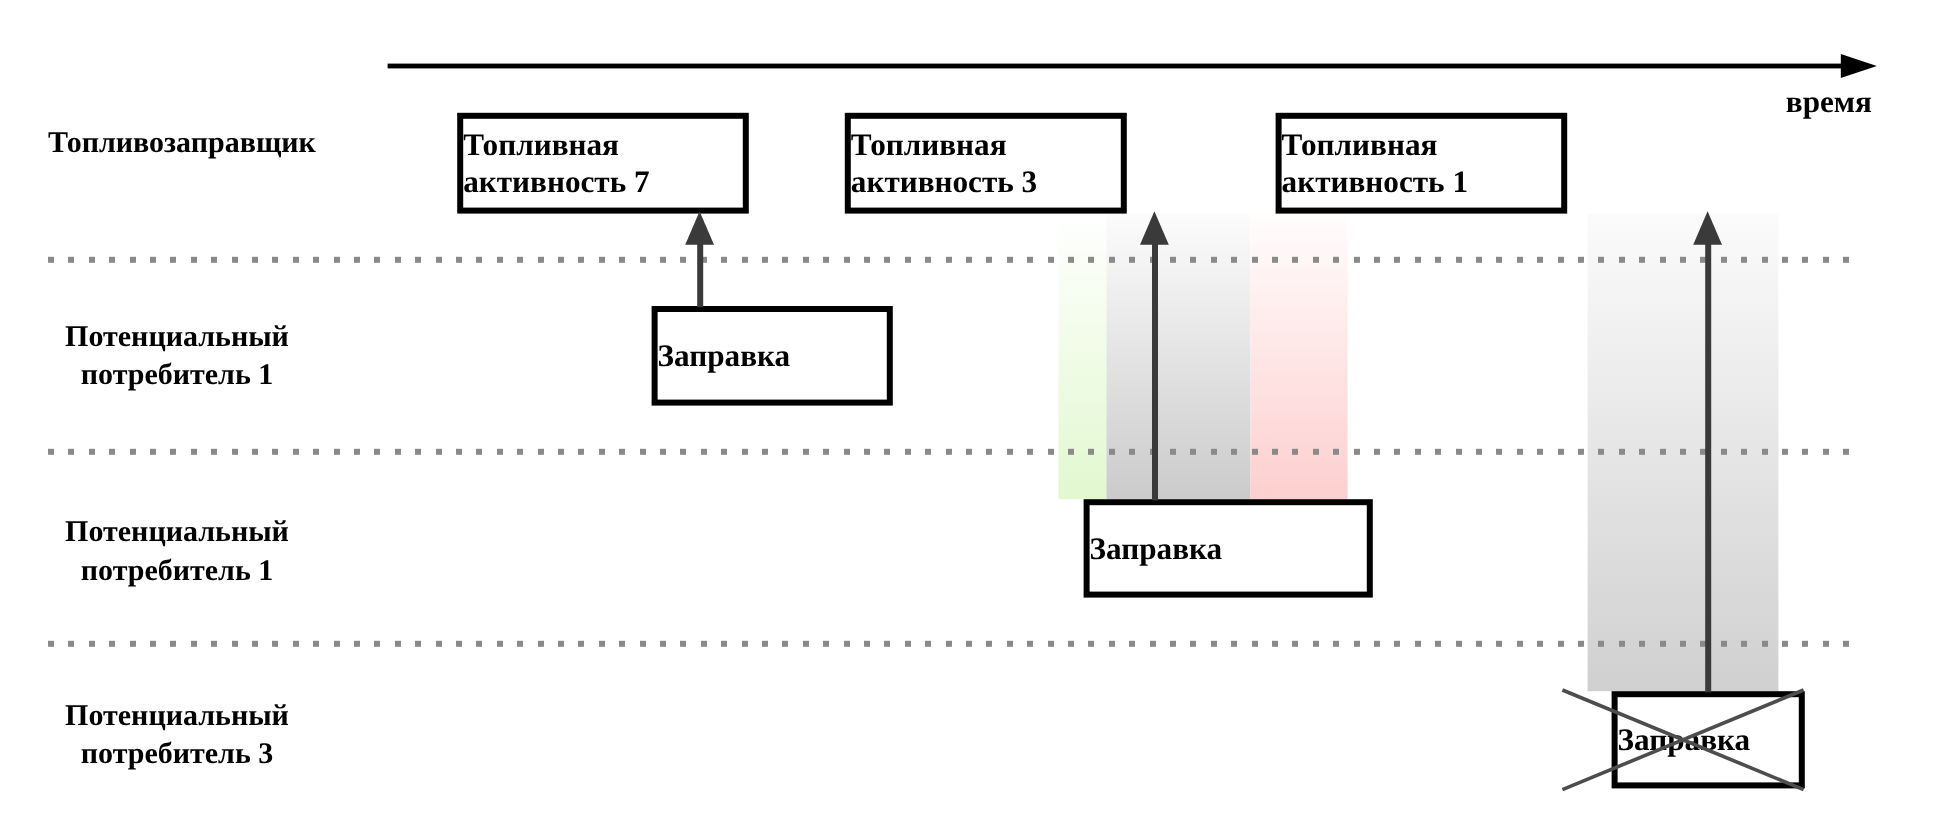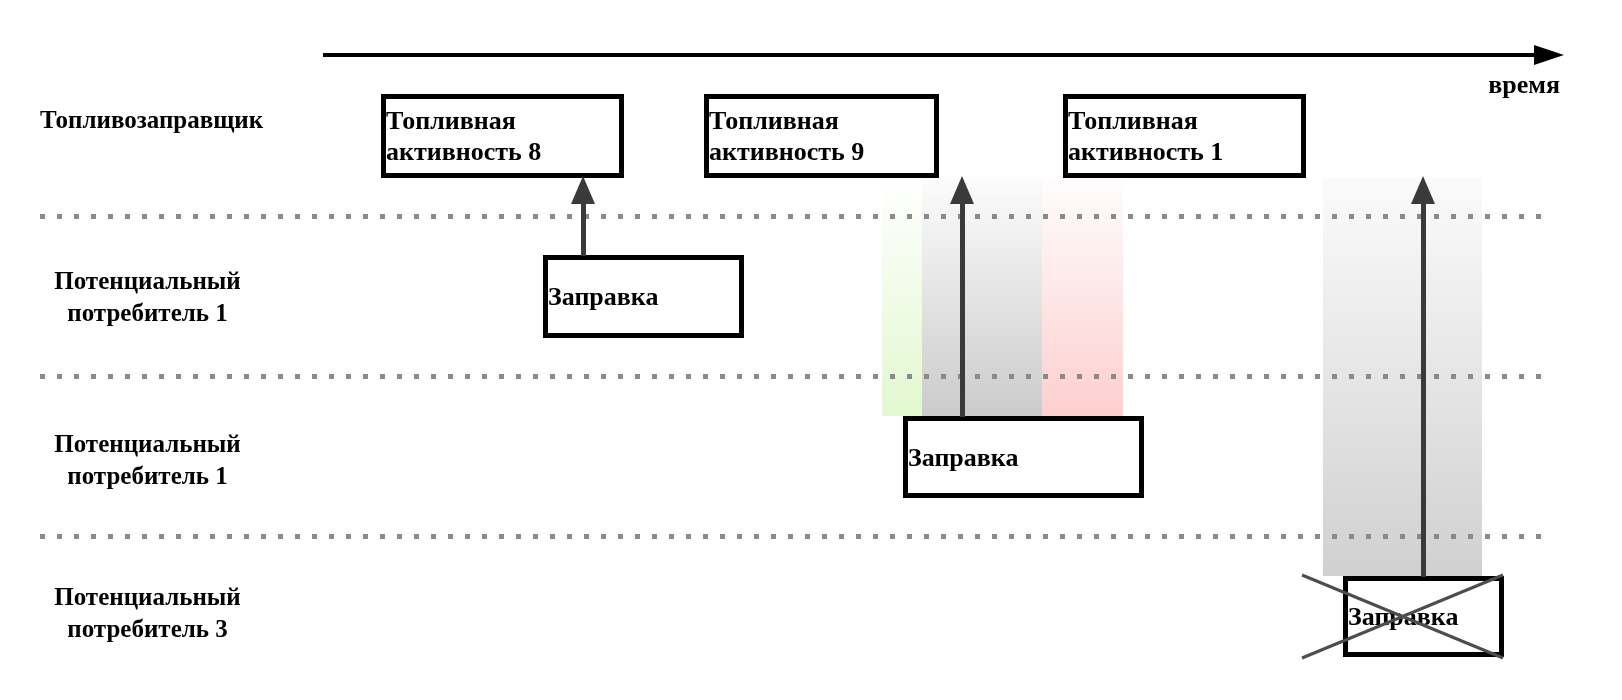--- a/index.html
+++ b/index.html
@@ -82,25 +82,25 @@
     <div>Потенциальный</div>
     <div>потребитель 1</div>
   </div>
   <div class="lane-label l3">
     <div>Потенциальный</div>
     <div>потребитель 3</div>
   </div>
 
   <div class="box a1">
     <div>Топливная</div>
-    <div>активность 8</div>
+    <div>активность 7</div>
   </div>
   <div class="box a2">
     <div>Топливная</div>
-    <div>активность 9</div>
+    <div>активность 3</div>
   </div>
   <div class="box a3">
     <div>Топливная</div>
     <div>активность 1</div>
   </div>
 
   <div class="box z1">
     <div>Заправка</div>
   </div>
   <div class="box z2">

